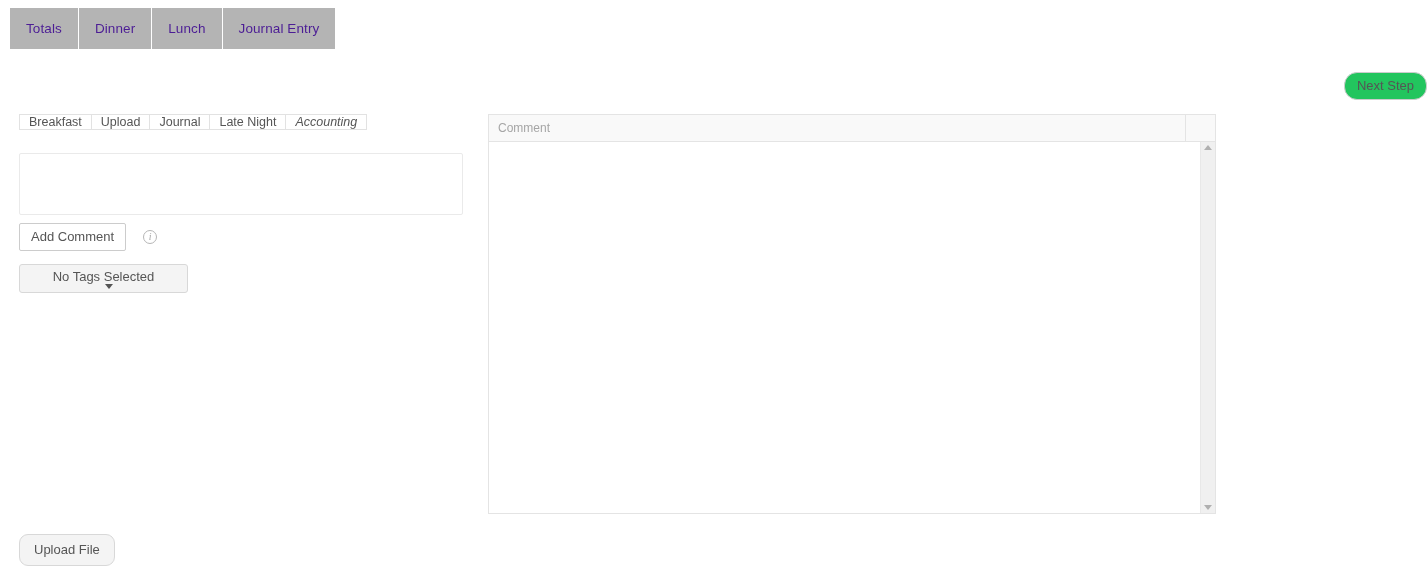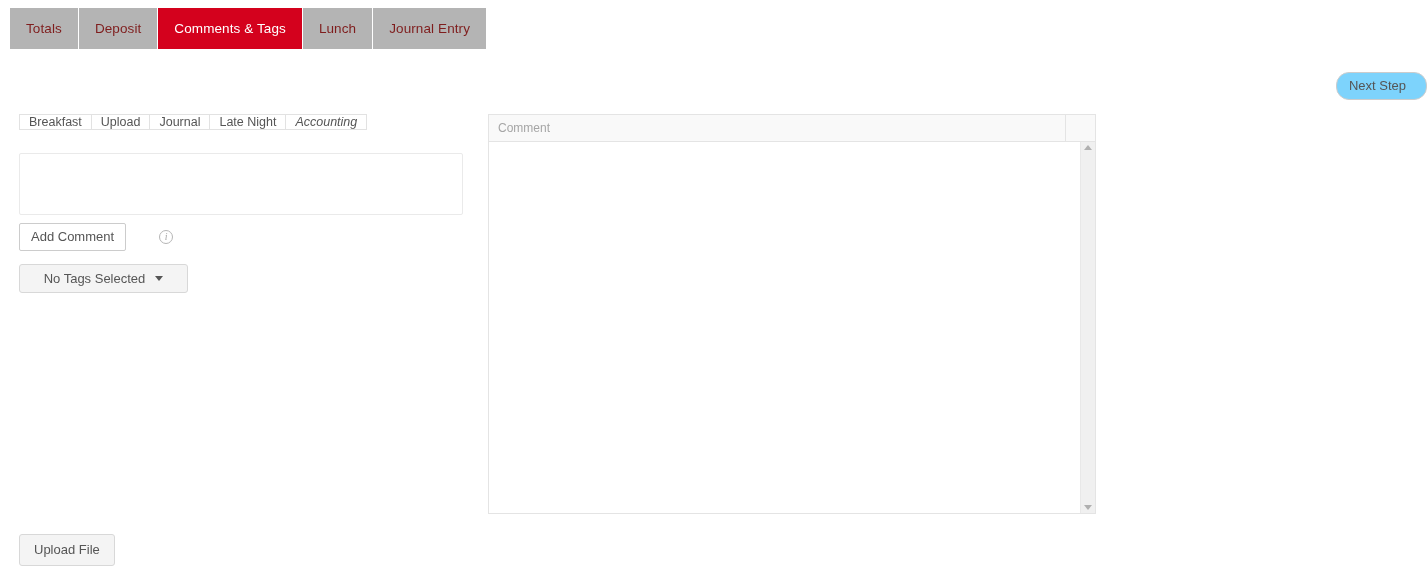--- a/index.html
+++ b/index.html
@@ -21,21 +21,21 @@
   .tabbar {
     position: absolute;
     left: 10px;
     top: 8px;
     height: 41px;
     display: flex;
     align-items: stretch;
   }
   .tab {
     background: #b4b4b4;
-    color: #7f1d1d;
+    color: #4c1d95;
     font-size: 13.5px;
     display: flex;
     align-items: center;
     justify-content: center;
     padding: 0 16px;
     border-right: 1px solid #ffffff;
     box-sizing: border-box;
     cursor: pointer;
     white-space: nowrap;
     letter-spacing: 0.1px;
@@ -44,26 +44,26 @@
   .tab.active {
     background: #d4011d;
     color: #ffffff;
   }
 
   
   .next-step {
     position: absolute;
     right: 1px;
     top: 72px;
-    background: #7dd3fc;
+    background: #22c55e;
     border: 1px solid #cccccc;
     border-radius: 13px;
     color: #555555;
     font-size: 13px;
-    padding: 6px 20px 7px 12px;
+    padding: 6px 12px 7px 12px;
     cursor: pointer;
     line-height: 1;
     font-family: "Liberation Sans", sans-serif;
   }
 
   
   .left-col {
     position: absolute;
     left: 19px;
     top: 114px;
@@ -104,21 +104,20 @@
     font-size: 13px;
     color: #555555;
     padding: 4px 6px;
     display: block;
   }
 
   .action-row {
     margin-top: 8px;
     display: flex;
     align-items: center;
-    gap: 16px;
   }
   .add-comment-btn {
     background: #ffffff;
     border: 1px solid #cccccc;
     border-radius: 2px;
     color: #555555;
     font-size: 13px;
     padding: 6px 11px 7px 11px;
     cursor: pointer;
     line-height: 1;
@@ -149,36 +148,37 @@
     background: #f4f4f4;
     border: 1px solid #d8d8d8;
     border-radius: 3px;
     color: #555555;
     font-size: 13px;
     display: flex;
     align-items: center;
     justify-content: center;
     cursor: pointer;
     box-sizing: border-box;
+    flex-direction: column;
   }
   .caret {
     display: inline-block;
     margin-left: 10px;
     width: 0; height: 0;
     border-left: 4px solid transparent;
     border-right: 4px solid transparent;
     border-top: 5px solid #555555;
   }
 
   
   .comment-panel {
     position: absolute;
     left: 488px;
     top: 114px;
-    width: 608px;
+    width: 728px;
     height: 400px;
     border: 1px solid #e4e4e4;
     box-sizing: border-box;
     background: #ffffff;
     display: flex;
     flex-direction: column;
   }
   .panel-head {
     display: flex;
     height: 26px;
@@ -236,36 +236,35 @@
     border-top: 5px solid #b0b0b0;
   }
 
   
   .upload-btn {
     position: absolute;
     left: 19px;
     top: 534px;
     background: #f4f4f4;
     border: 1px solid #d8d8d8;
-    border-radius: 3px;
+    border-radius: 9px;
     color: #555555;
     font-size: 13px;
     padding: 8px 14px 9px 14px;
     cursor: pointer;
     line-height: 1;
     font-family: "Liberation Sans", sans-serif;
   }
 </style>
 </head>
 <body>
 
 <div class="tabbar">
   <div class="tab">Totals</div>
-  <div class="tab">Deposit</div>
-  <div class="tab active">Comments &amp; Tags</div>
+  <div class="tab">Dinner</div>
   <div class="tab">Lunch</div>
   <div class="tab">Journal Entry</div>
 </div>
 
 <button class="next-step">Next Step</button>
 
 <div class="left-col">
 
   <div class="period-tabs">
     <div class="period-tab">Breakfast</div>

